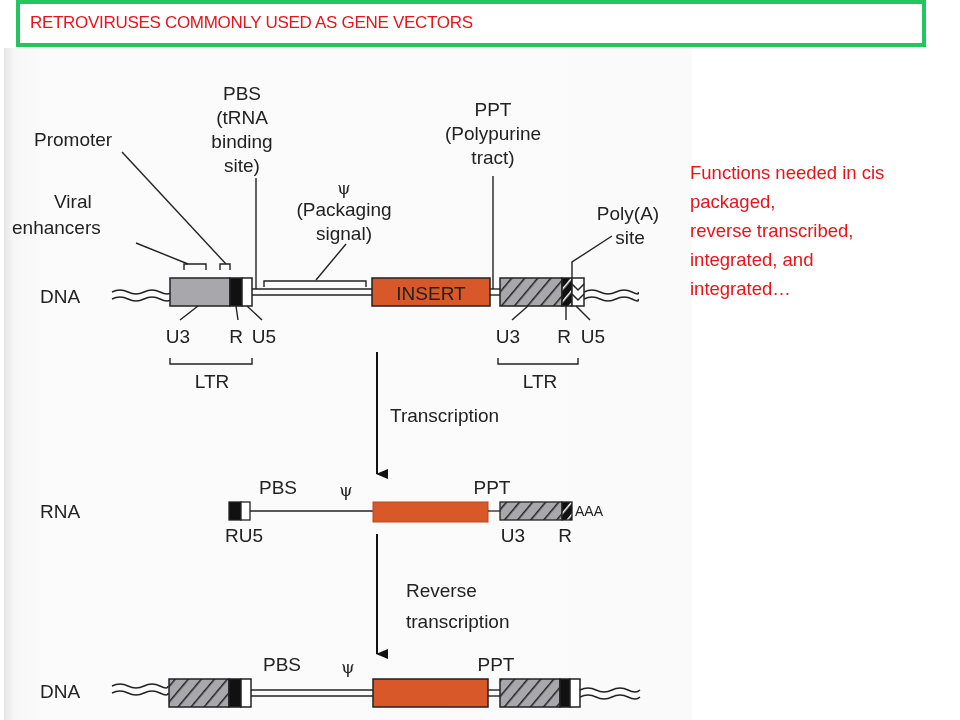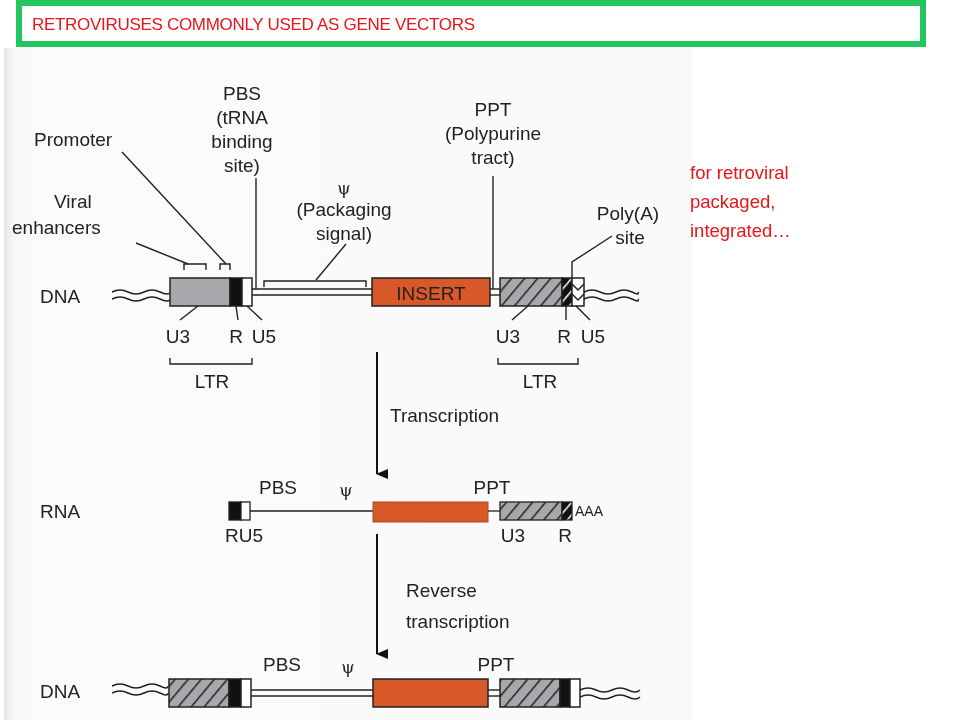--- a/index.html
+++ b/index.html
@@ -2,21 +2,21 @@
 <html><head>
 <meta charset="utf-8">
 <style>
   html, body { margin: 0; padding: 0; }
   body {
     width: 960px; height: 720px; position: relative; overflow: hidden;
     background: #ffffff; font-family: "Liberation Sans", sans-serif;
   }
   .title-box {
     position: absolute; left: 16px; top: 0px; width: 910px; height: 47px;
-    border: 6px solid #22c55e; box-sizing: border-box; background: #fff;
+    border: 4px solid #22c55e; box-sizing: border-box; background: #fff;
   }
   .title-text {
     position: absolute; left: 10px; top: 9px; color: #e8141a;
     font-family: "Liberation Sans Narrow", "Liberation Sans", sans-serif;
     font-size: 17px; letter-spacing: -0.3px;
   }
   .scan {
     position: absolute; left: 4px; top: 48px; width: 688px; height: 672px;
     background: linear-gradient(90deg, #e6e6e6 0px, #f7f7f7 10px, #fbfbfb 40px, #fafafa 100%);
   }
@@ -173,16 +173,18 @@
     <path d="M580,690 q8,-4 16,0 t16,0 t16,0 t12,0" fill="none" stroke="#222" stroke-width="1.4"></path>
     <path d="M580,697 q8,-4 16,0 t16,0 t16,0 t12,0" fill="none" stroke="#222" stroke-width="1.4"></path>
 
     <text class="lbl" x="282" y="671" text-anchor="middle">PBS</text>
     <text class="psi" x="348" y="673" text-anchor="middle">ψ</text>
     <text class="lbl" x="496" y="671" text-anchor="middle">PPT</text>
   </g>
 </svg>
 
 <div class="side-note">
-  <div>for retroviral</div>
+  <div>Functions needed in cis</div>
   <div>packaged,</div>
+  <div>reverse transcribed,</div>
+  <div>integrated, and</div>
   <div>integrated…</div>
 </div>
 
 </body></html>

